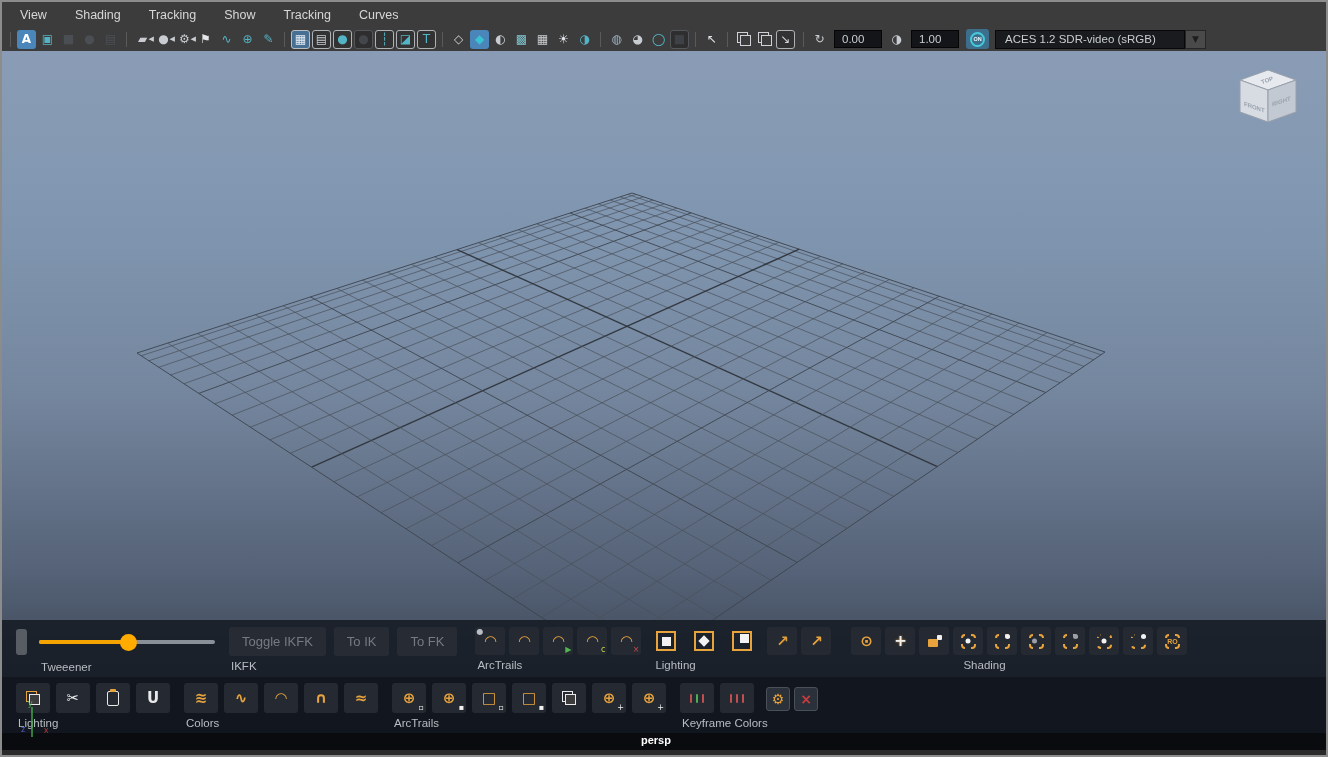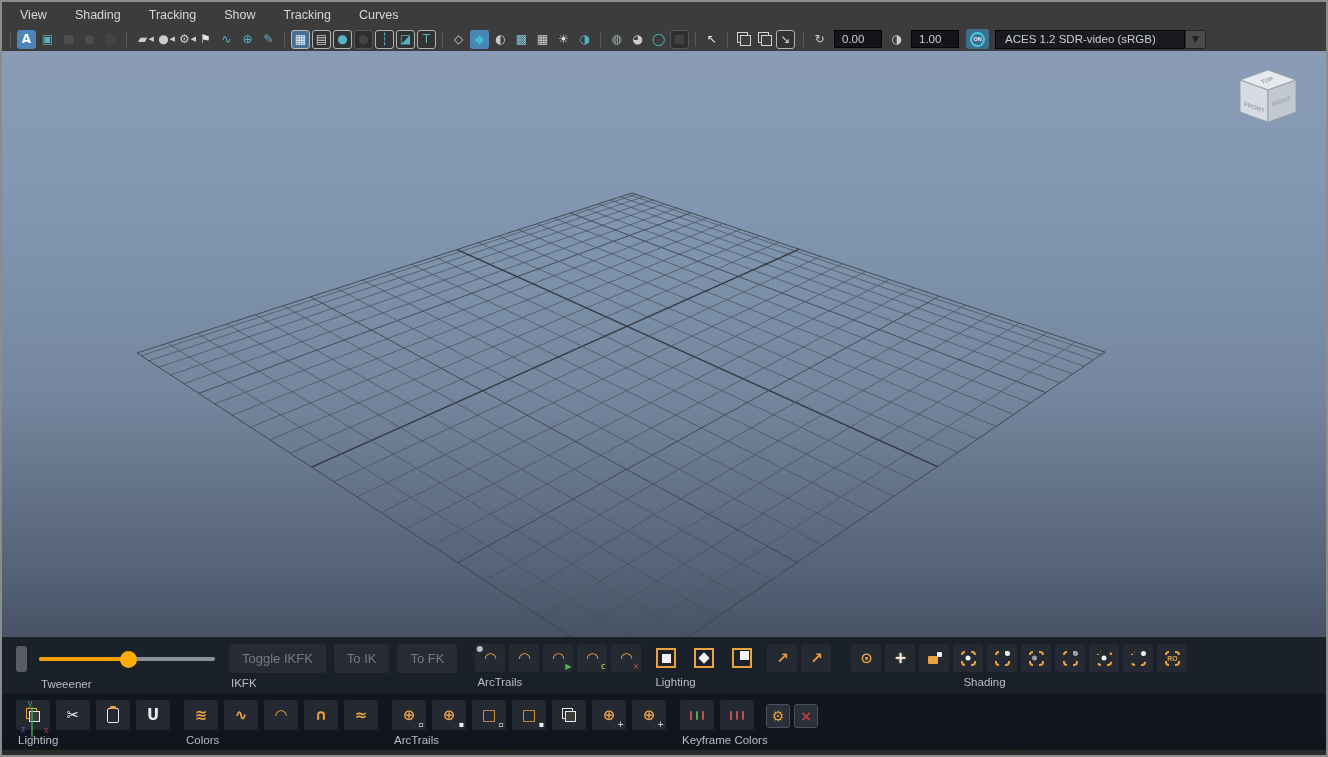--- a/index.html
+++ b/index.html
@@ -531,20 +531,23 @@
                 </div>
                 <div class="tile t-btn" style="--c: #cc3b3b;">
                   <span class="glyph boldg" style="color: rgb(204, 59, 59);">×</span>
                 </div>
               </span>
           </div>
           <div class="sec-label">Keyframe Colors</div>
         </div>
       </div>
 
+      <div class="persp-row">
+        <span class="persp-label">persp</span>
+      </div>
       <div class="footer-strip"></div>
     </div>
 
     <svg class="axis-gizmo" width="56" height="46" viewBox="0 0 56 46">
       <line x1="14" y1="8" x2="14" y2="38" stroke="#3fae4a" stroke-width="1.4"></line>
       <text x="10" y="7" font-size="9" fill="#3fae4a">y</text>
       <text x="26" y="34" font-size="9" fill="#cc3b3b" opacity="0.9">x</text>
       <text x="3" y="33" font-size="9" fill="#5868d6" opacity="0.9">z</text>
     </svg>
   </div>

